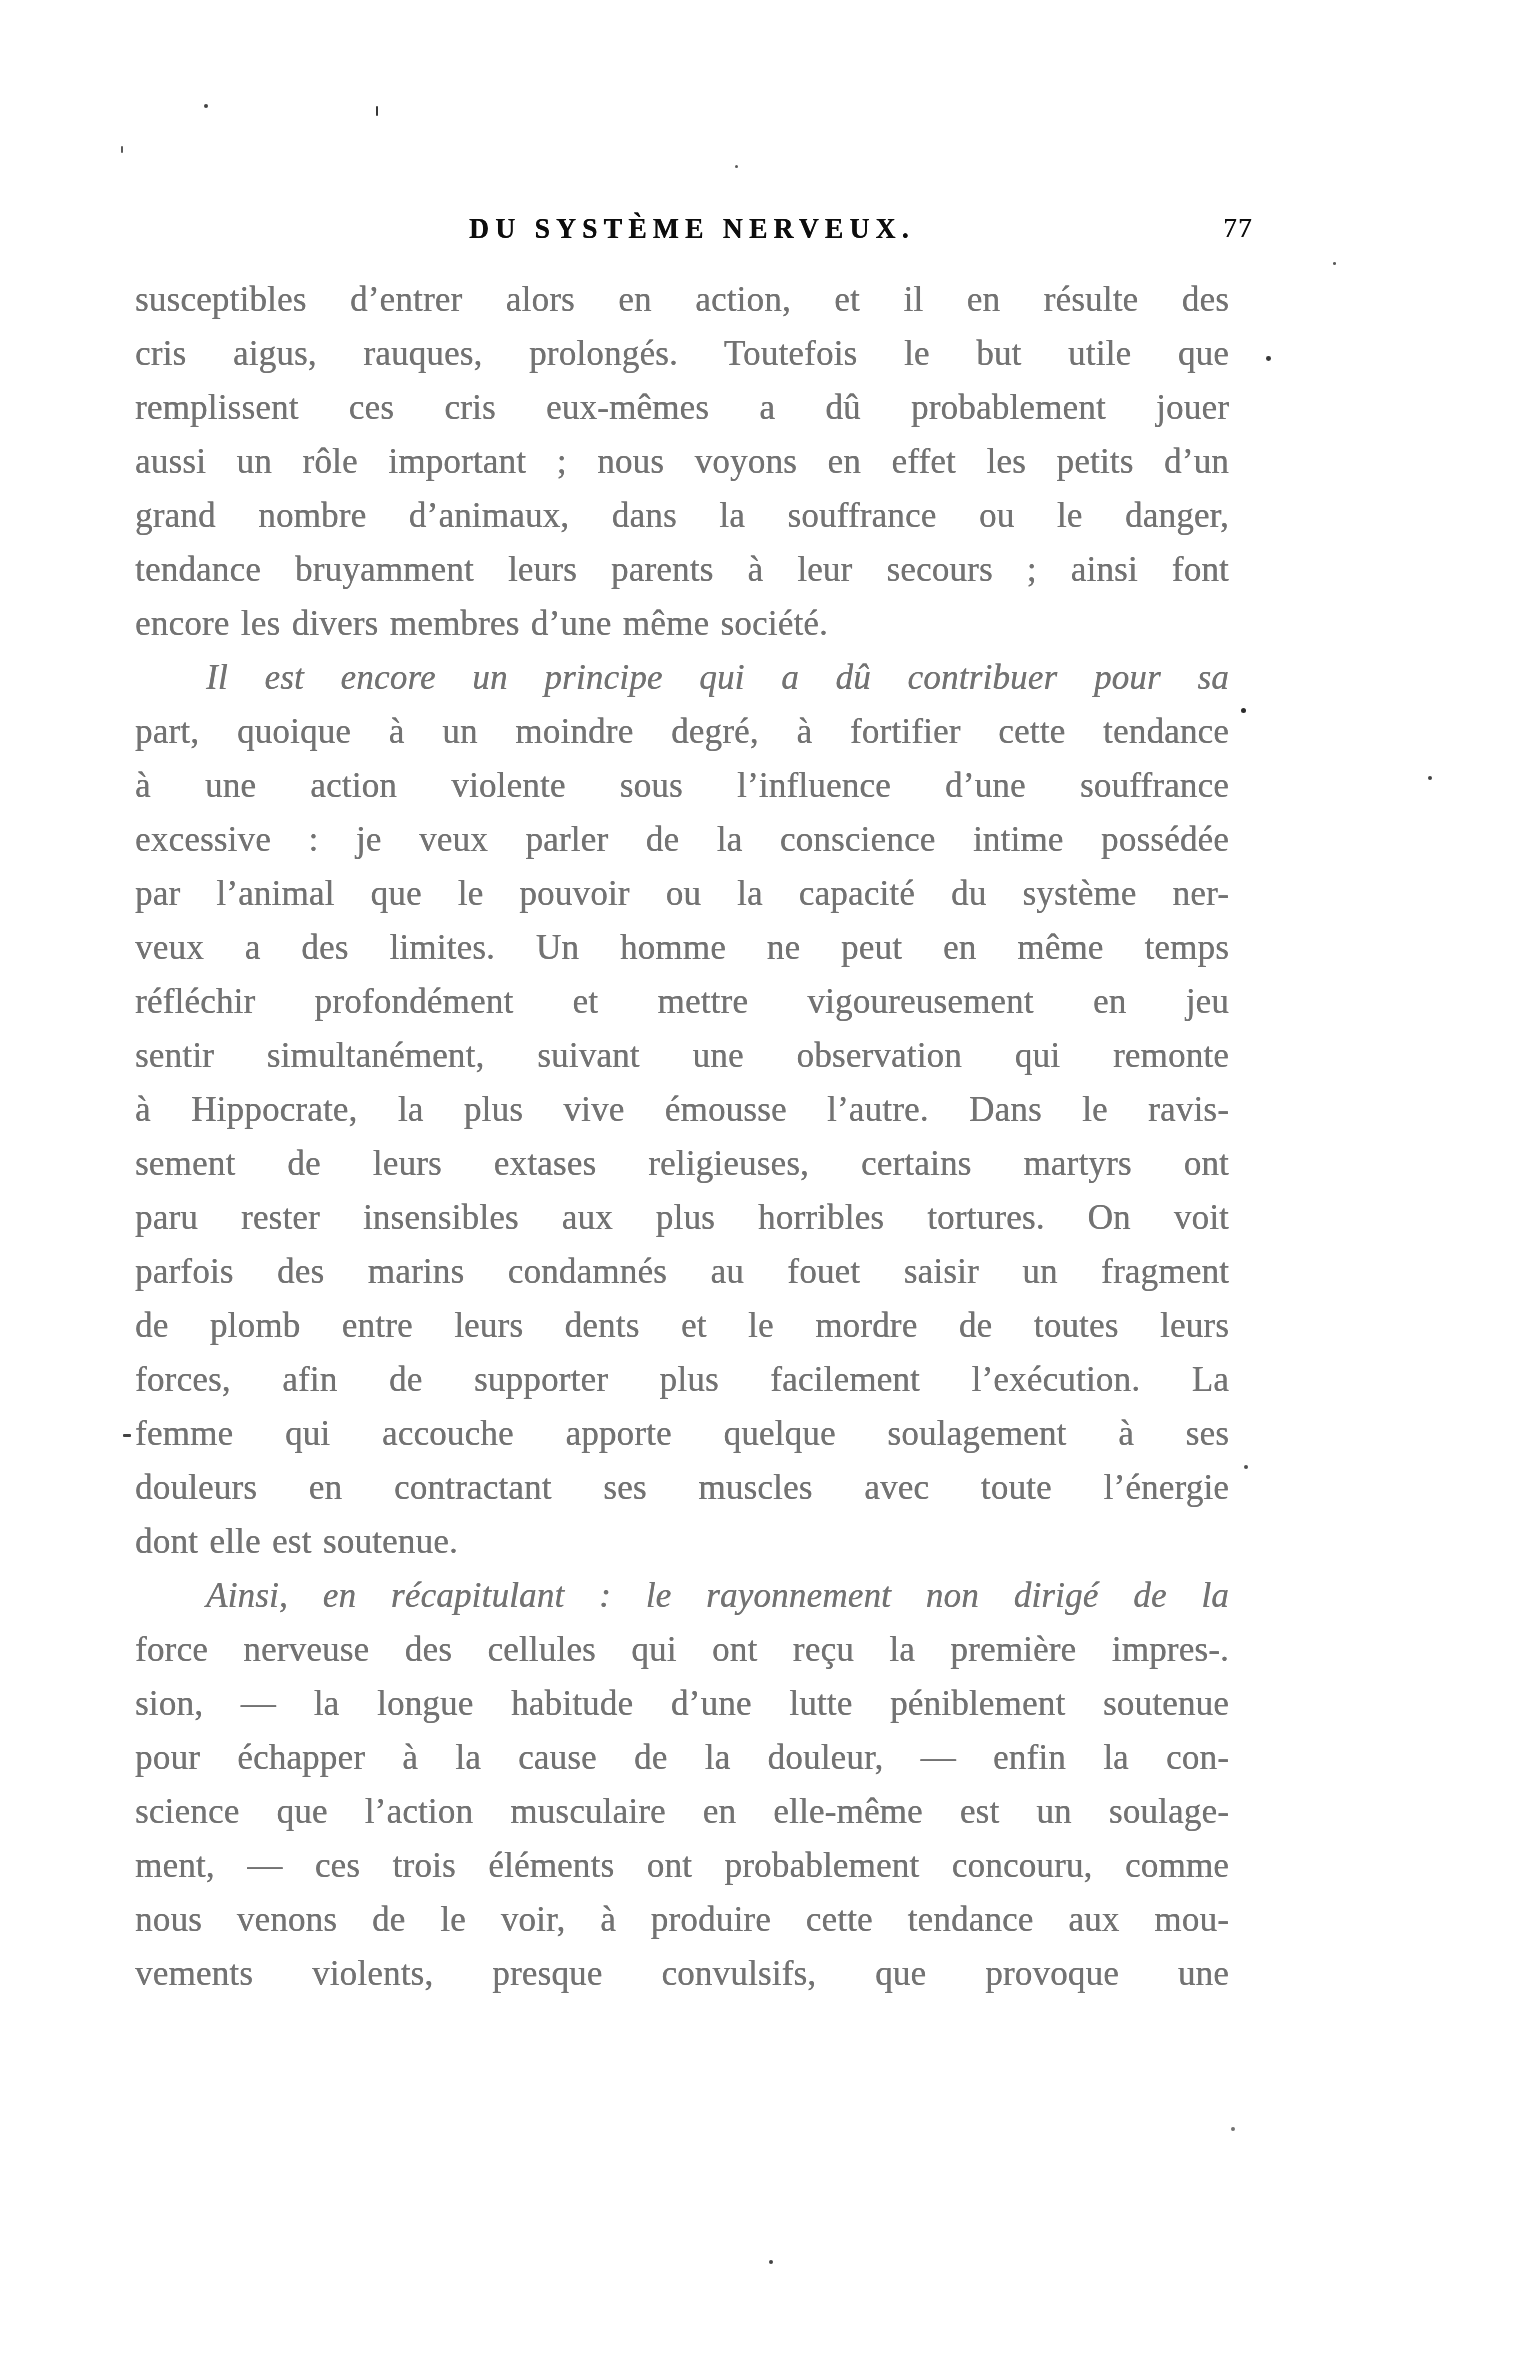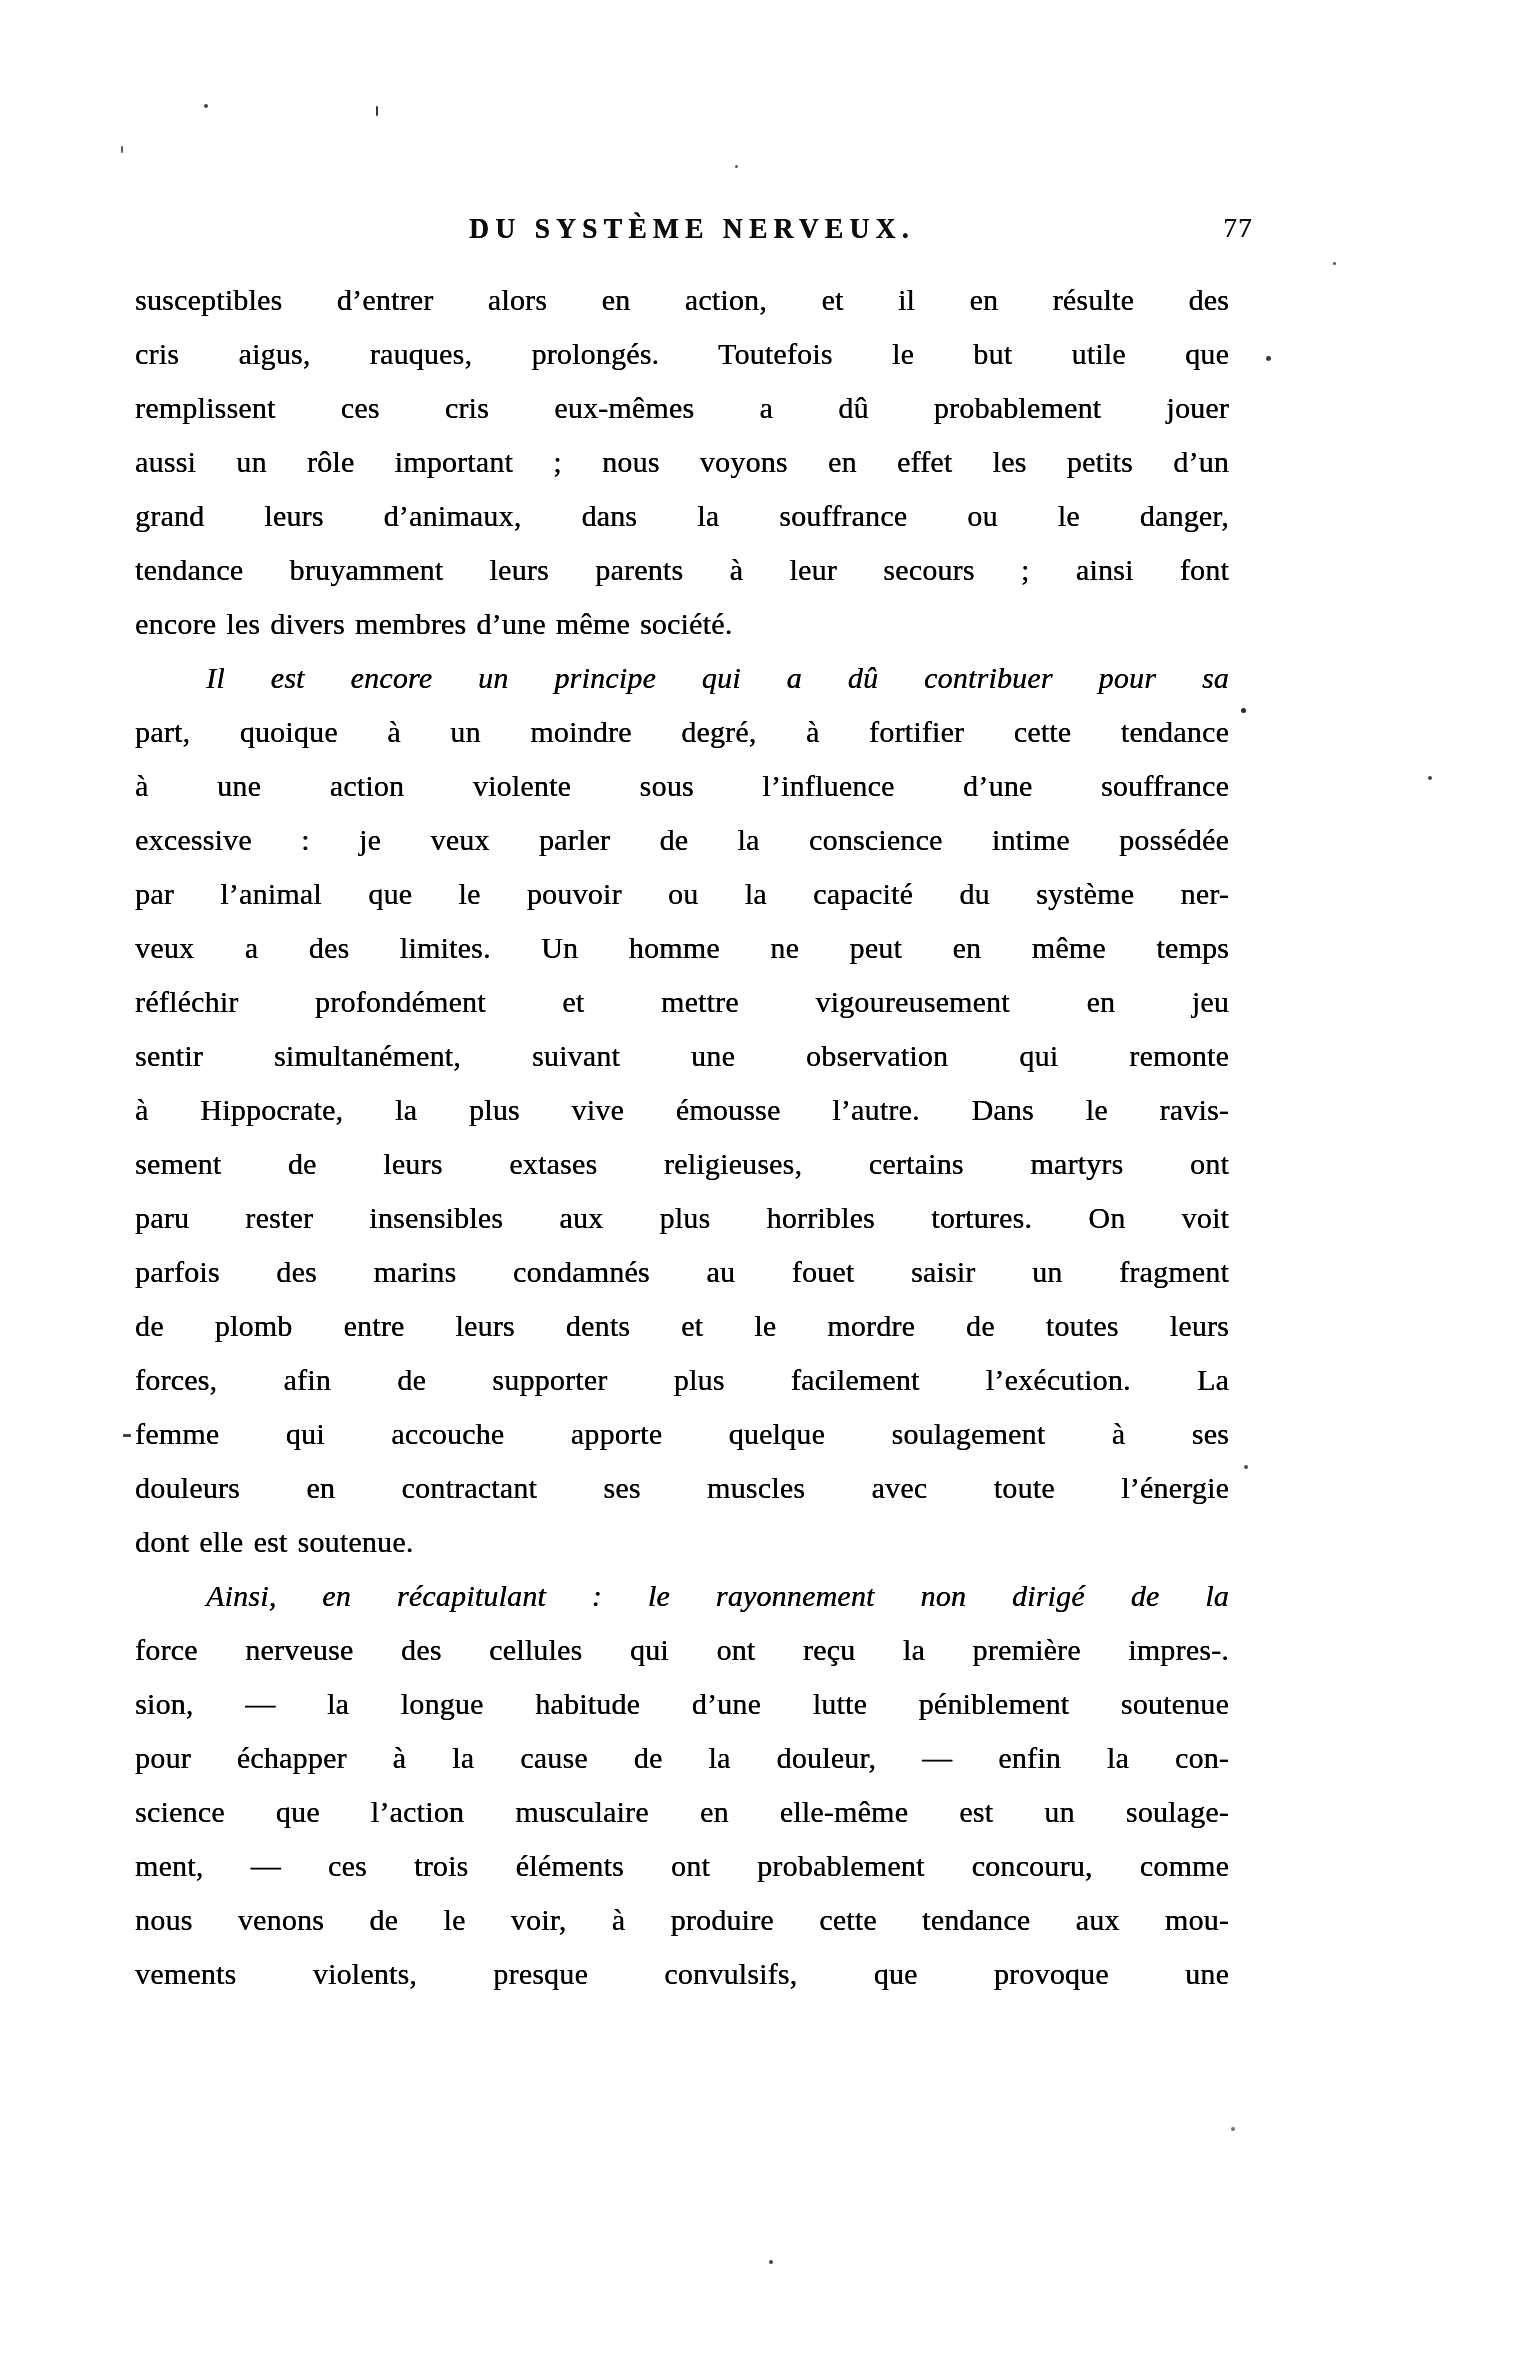--- a/index.html
+++ b/index.html
@@ -43,22 +43,22 @@
     letter-spacing: 1.4px;
     color: #0d0d0d;
     text-shadow: 0.3px 0 0 currentColor;
   }
   
   .text-block {
     position: absolute;
     left: 135px;
     top: 273px;
     width: 1094px;
-    color: #000000;
-    font-size: 30px;
+    color: #737373;
+    font-size: 35px;
     text-shadow: 0.3px 0 0 currentColor;
   }
   .t-line {
     height: 54px;
     line-height: 54px;
     text-align: justify;
     text-align-last: justify;
     word-spacing: 2.4px;
     letter-spacing: 0.2px;
   }
@@ -85,21 +85,21 @@
   <header class="running-head">
     <span class="head-title">DU SYSTÈME NERVEUX.</span>
     <span class="page-number">77</span>
   </header>
 
   <main class="text-block" id="text-block">
       <div class="t-line">susceptibles d’entrer alors en action, et il en résulte des</div>
       <div class="t-line">cris aigus, rauques, prolongés. Toutefois le but utile que</div>
       <div class="t-line">remplissent ces cris eux-mêmes a dû probablement jouer</div>
       <div class="t-line">aussi un rôle important ; nous voyons en effet les petits d’un</div>
-      <div class="t-line">grand leurs d’animaux, dans la souffrance ou le danger,</div>
+      <div class="t-line">grand nombre d’animaux, dans la souffrance ou le danger,</div>
       <div class="t-line">tendance bruyamment leurs parents à leur secours ; ainsi font</div>
       <div class="t-line end">encore les divers membres d’une même société.</div>
       <div class="t-line indent">Il est encore un principe qui a dû contribuer pour sa</div>
       <div class="t-line">part, quoique à un moindre degré, à fortifier cette tendance</div>
       <div class="t-line">à une action violente sous l’influence d’une souffrance</div>
       <div class="t-line">excessive : je veux parler de la conscience intime possédée</div>
       <div class="t-line">par l’animal que le pouvoir ou la capacité du système ner-</div>
       <div class="t-line">veux a des limites. Un homme ne peut en même temps</div>
       <div class="t-line">réfléchir profondément et mettre vigoureusement en jeu</div>
       <div class="t-line">sentir simultanément, suivant une observation qui remonte</div>

